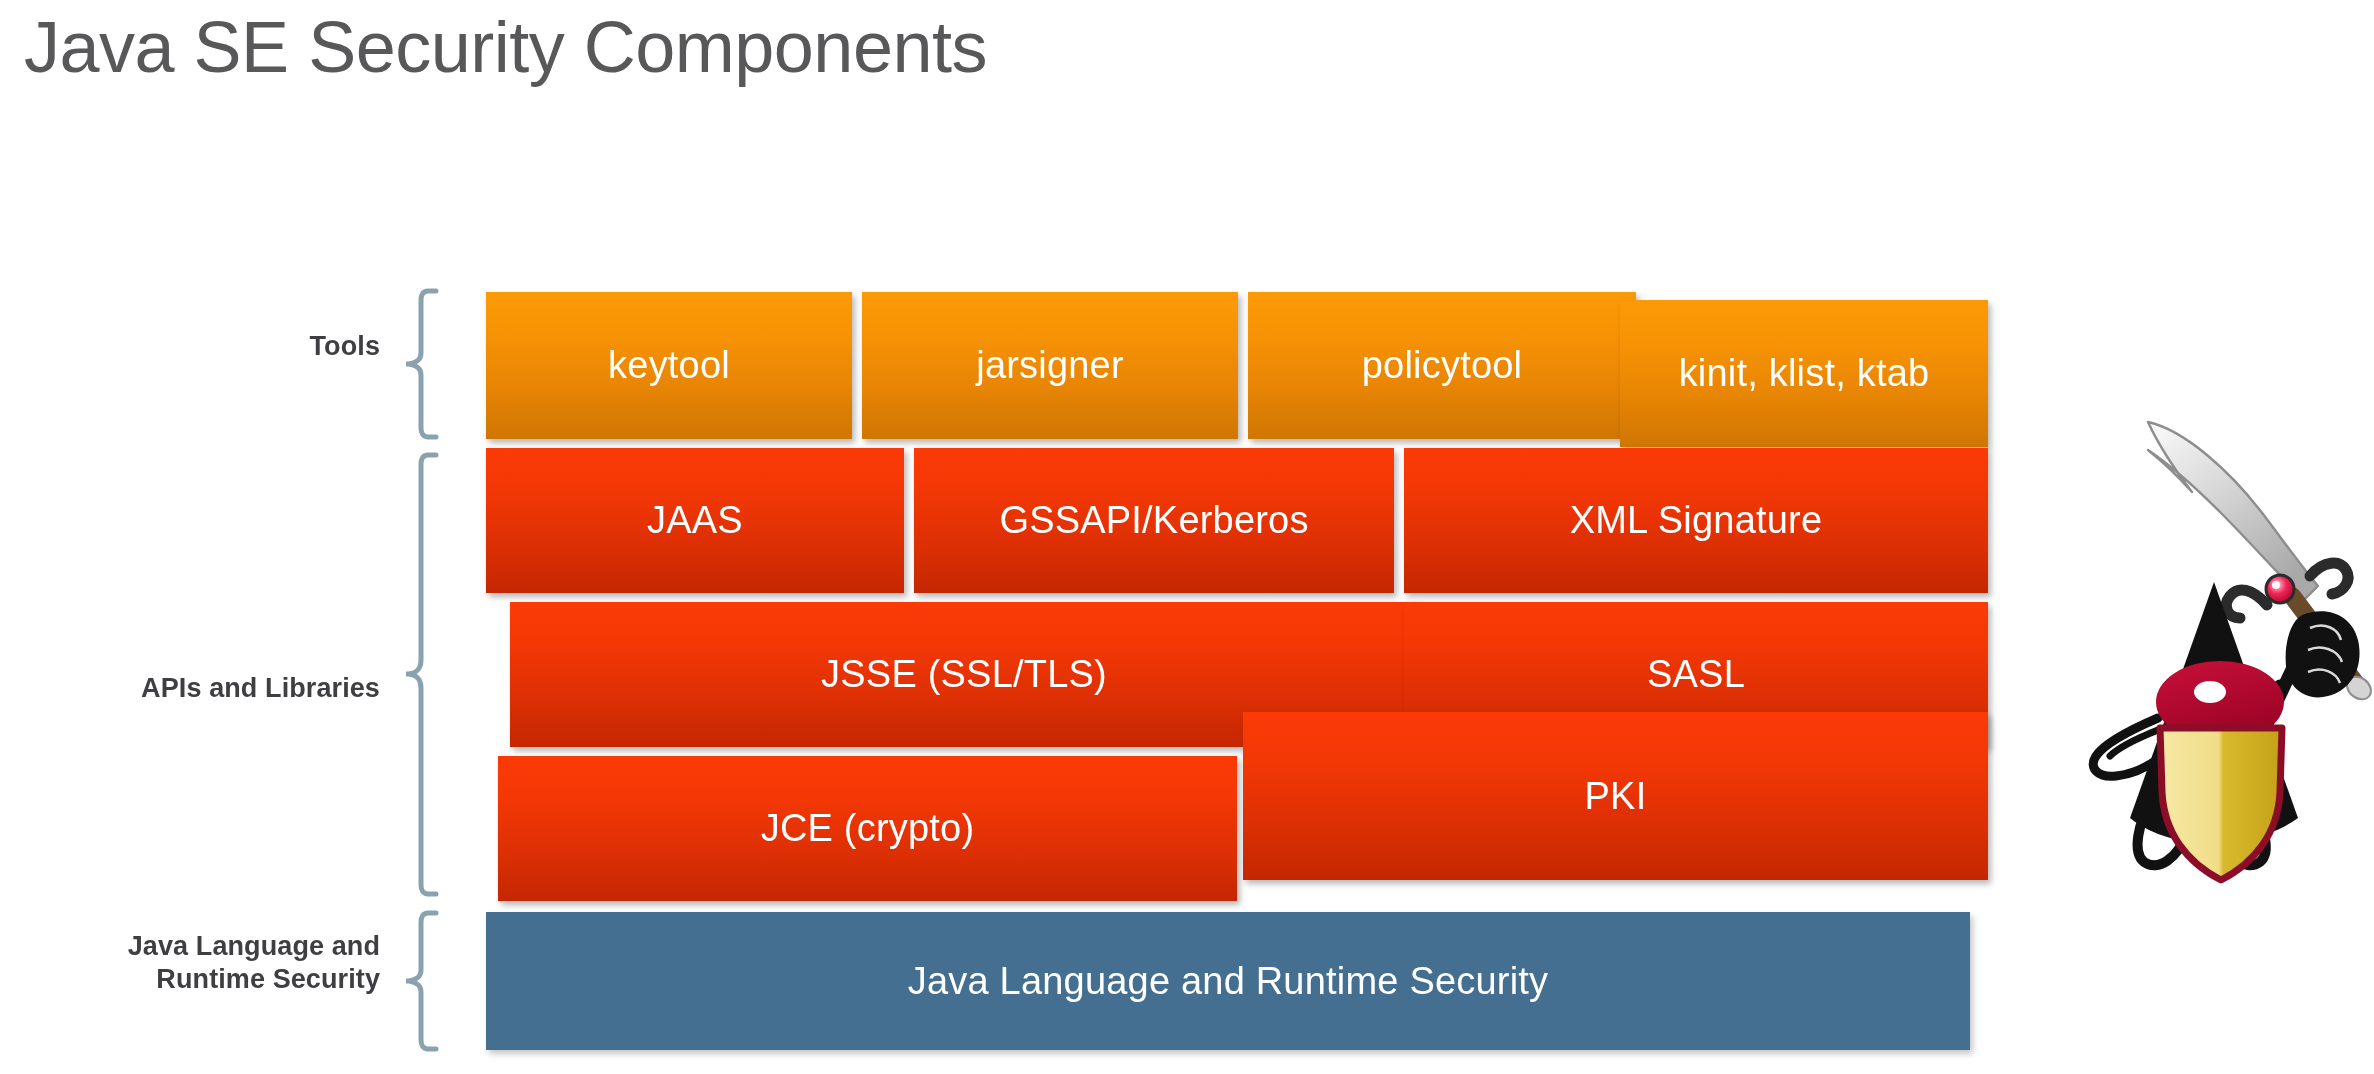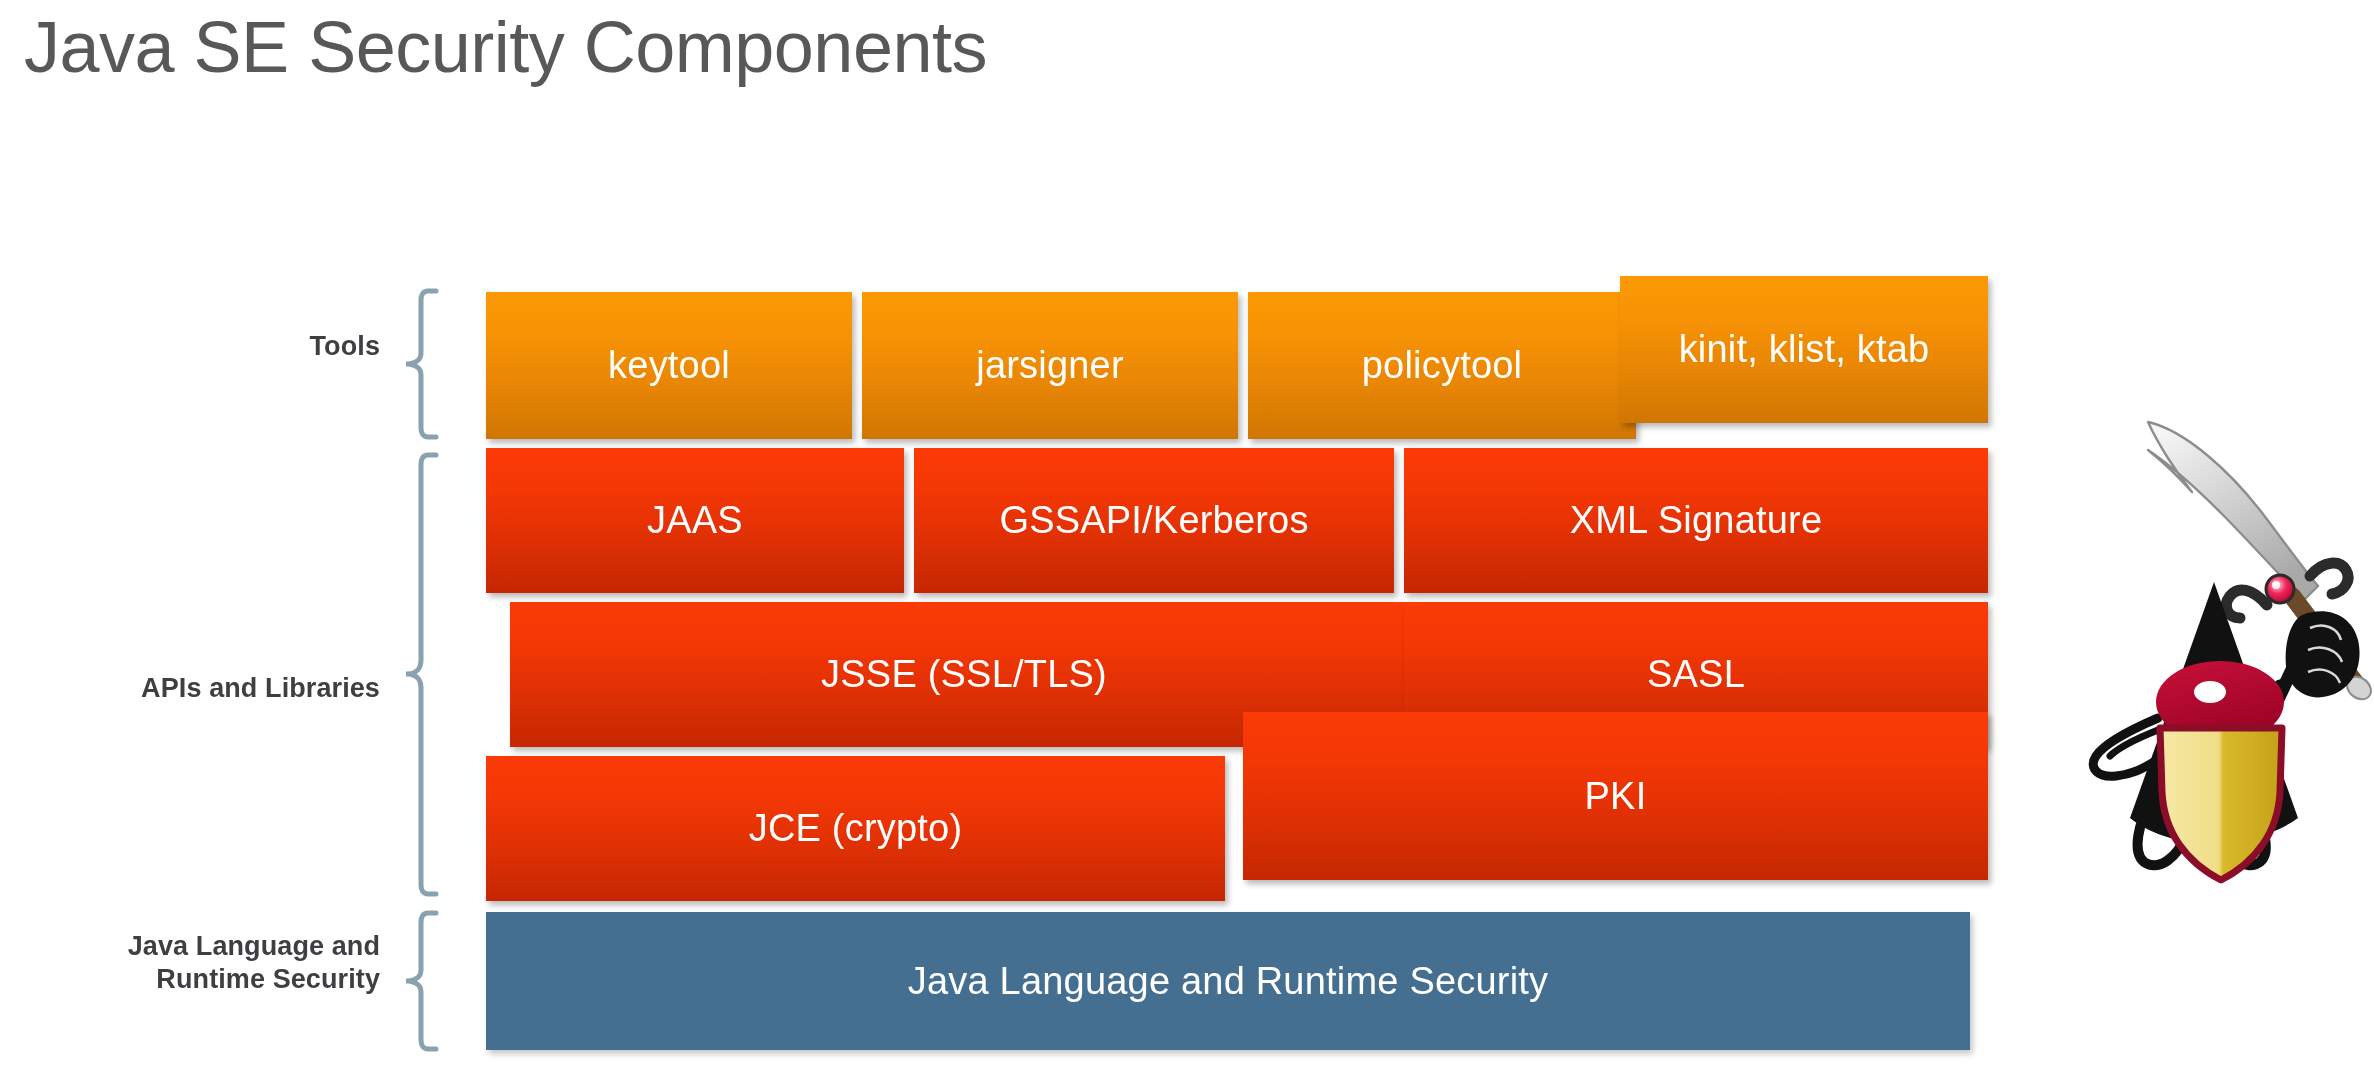--- a/index.html
+++ b/index.html
@@ -111,21 +111,21 @@
 
   <div class="box tool" style="left:486px; top:292px; width:366px; height:147px;">
     <span>keytool</span>
   </div>
   <div class="box tool" style="left:862px; top:292px; width:376px; height:147px;">
     <span>jarsigner</span>
   </div>
   <div class="box tool" style="left:1248px; top:292px; width:388px; height:147px;">
     <span>policytool</span>
   </div>
-  <div class="box tool" style="left:1620px; top:276px; width:368px; height:147px;">
+  <div class="box tool" style="left:1620px; top:300px; width:368px; height:147px;">
     <span>kinit, klist, ktab</span>
   </div>
 
   <div class="group-label" style="left:20px; top:672px; width:360px;">
     <div>APIs and Libraries</div>
   </div>
 
   <div class="brace" style="left:406px; top:452px;">
     <svg width="34" height="445" viewBox="0 0 34 445" fill="none" aria-hidden="true">
       <path d="M30 3 H22 C17 3 15 7 15 12 V208 C15 216 12 220 4 222 C12 224 15 228 15 236 V433 C15 438 17 442 22 442 H30" stroke="#8aa2b0" stroke-width="5" stroke-linecap="round" stroke-linejoin="round" fill="none"></path>
@@ -143,21 +143,21 @@
     <span>XML Signature</span>
   </div>
 
   <div class="box api" style="left:486px; top:602px; width:908px; height:145px;margin-left:24px;">
     <span>JSSE (SSL/TLS)</span>
   </div>
   <div class="box api" style="left:1404px; top:602px; width:584px; height:145px;">
     <span>SASL</span>
   </div>
 
-  <div class="box api" style="left:486px; top:756px; width:739px; height:145px;">
+  <div class="box api" style="left:498px; top:756px; width:739px; height:145px;">
     <span>JCE (crypto)</span>
   </div>
   <div class="box api" style="left:1243px; top:712px; width:745px; height:168px;">
     <span>PKI</span>
   </div>
 
   <div class="group-label" style="left:20px; top:930px; width:360px;">
     <div>Java Language and</div>
     <div>Runtime Security</div>
   </div>

